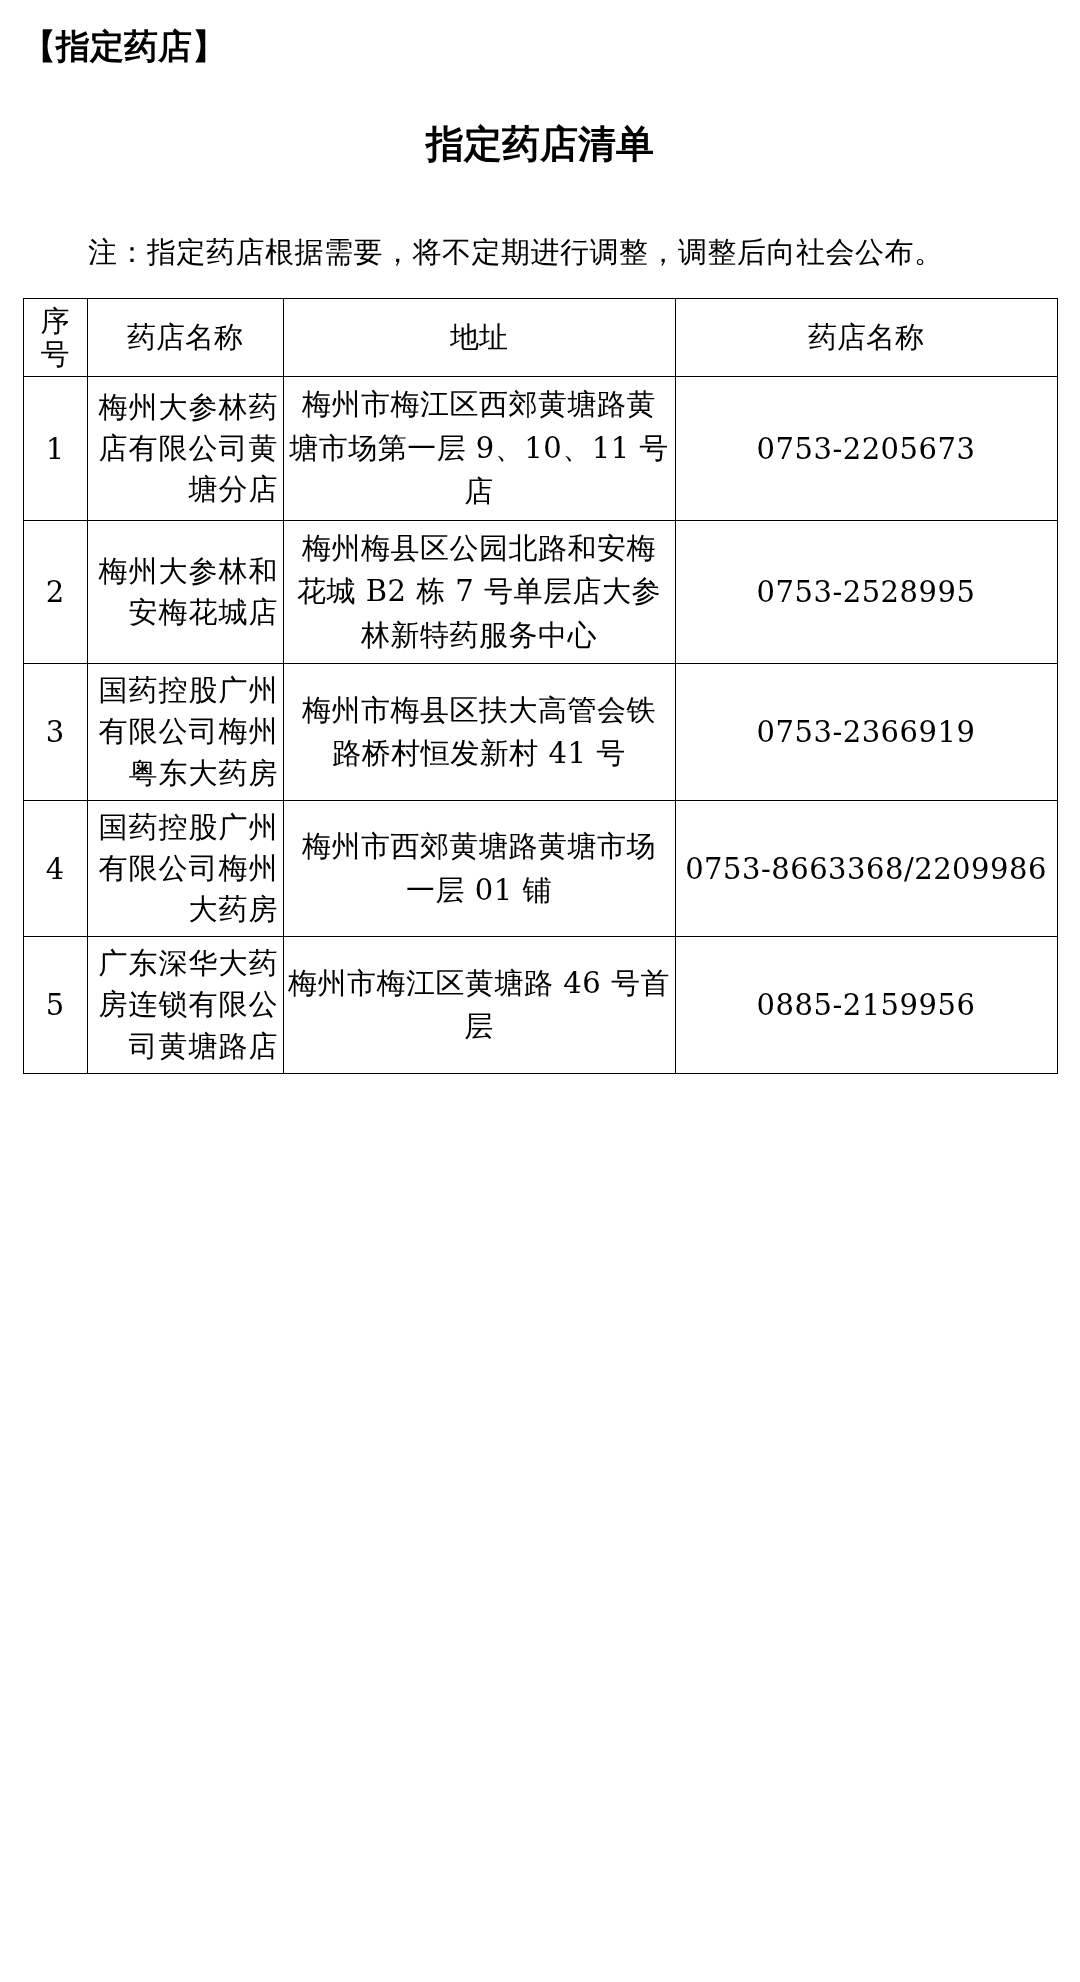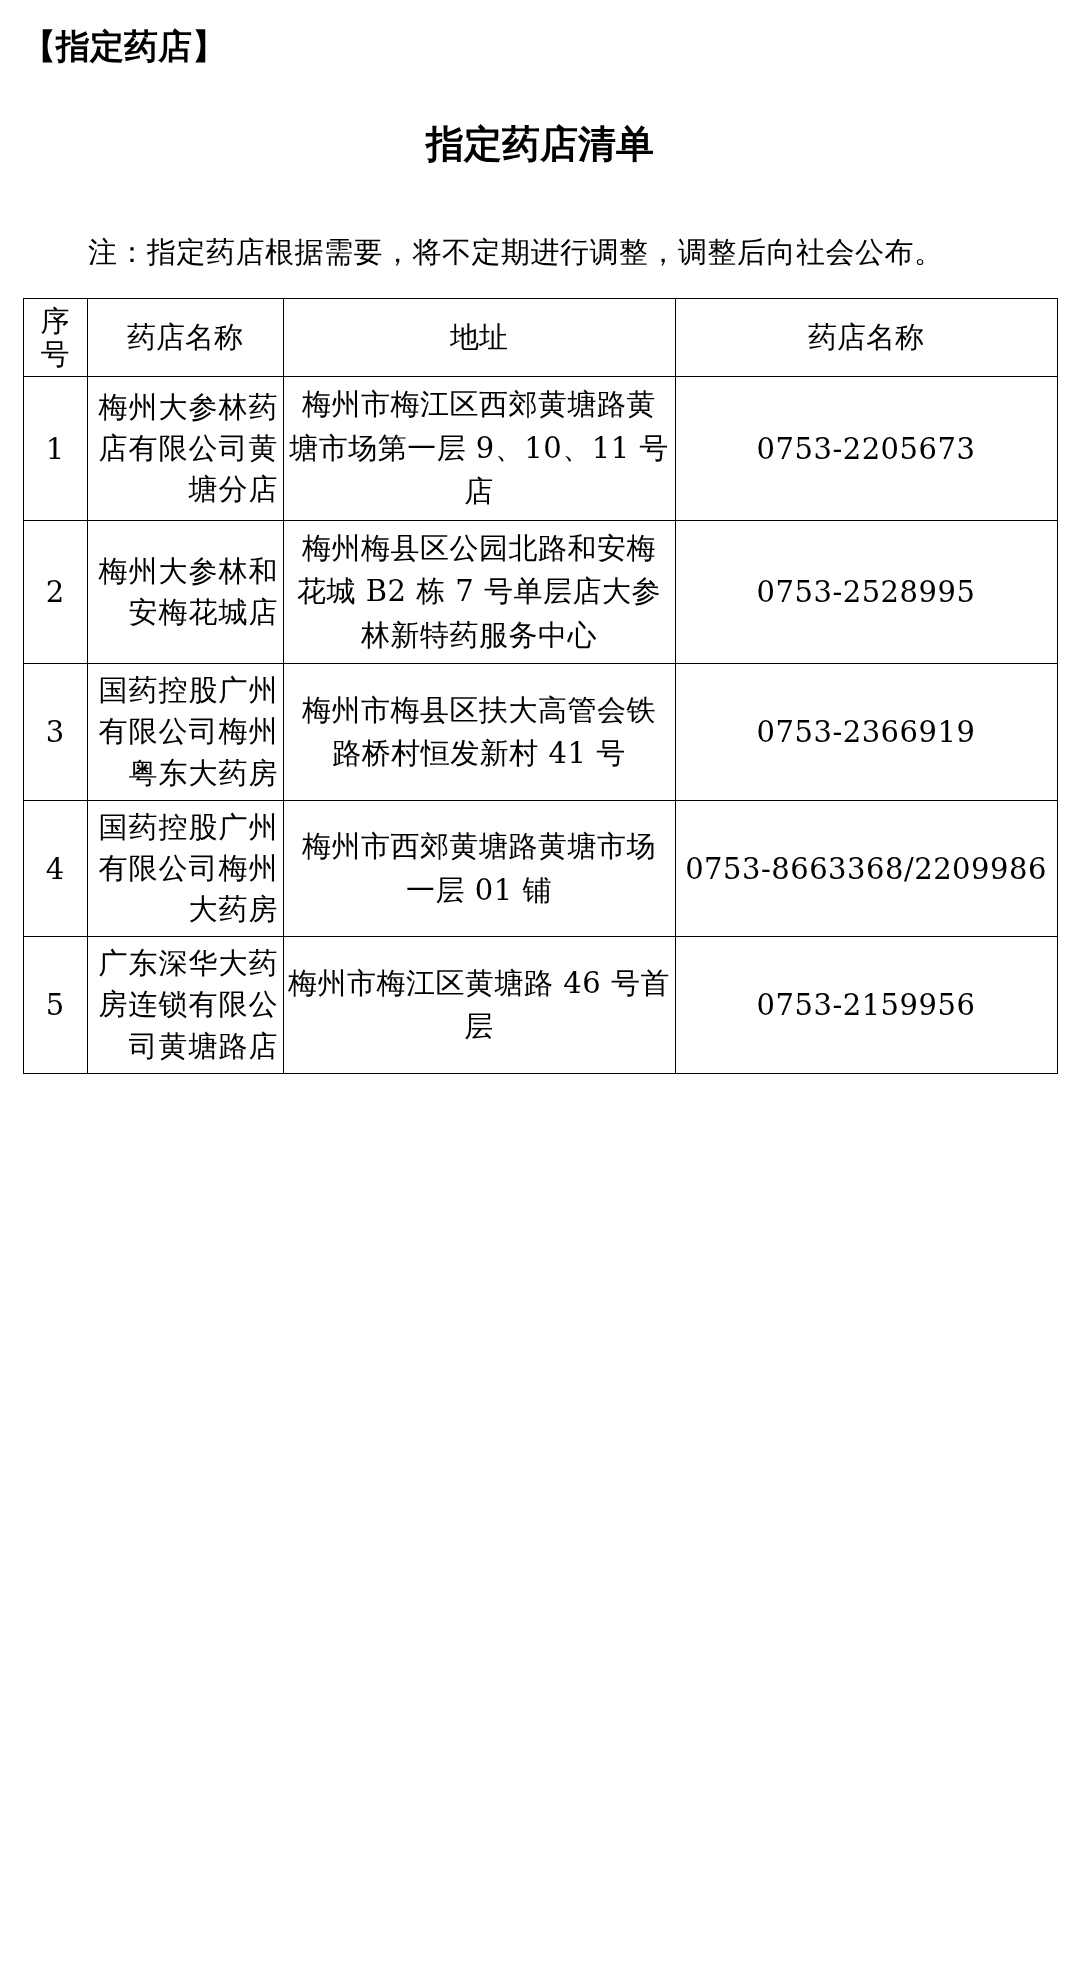--- a/index.html
+++ b/index.html
@@ -153,18 +153,18 @@
       <tr>
         <td class="cell-idx">4</td>
         <td class="cell-name">国药控股广州有限公司梅州大药房</td>
         <td class="cell-addr">梅州市西郊黄塘路黄塘市场一层 01 铺</td>
         <td class="cell-tel">0753-8663368/2209986</td>
       </tr>
       <tr>
         <td class="cell-idx">5</td>
         <td class="cell-name">广东深华大药房连锁有限公司黄塘路店</td>
         <td class="cell-addr">梅州市梅江区黄塘路 46 号首层</td>
-        <td class="cell-tel">0753-2159956</td>
+        <td class="cell-tel">0885-2159956</td>
       </tr>
     </tbody>
   </table>
 
 </div>
 
 </body></html>

